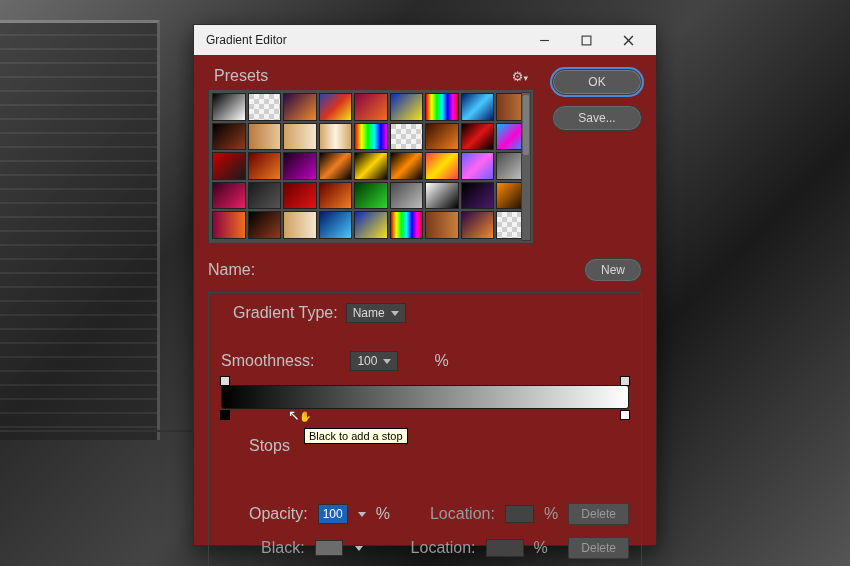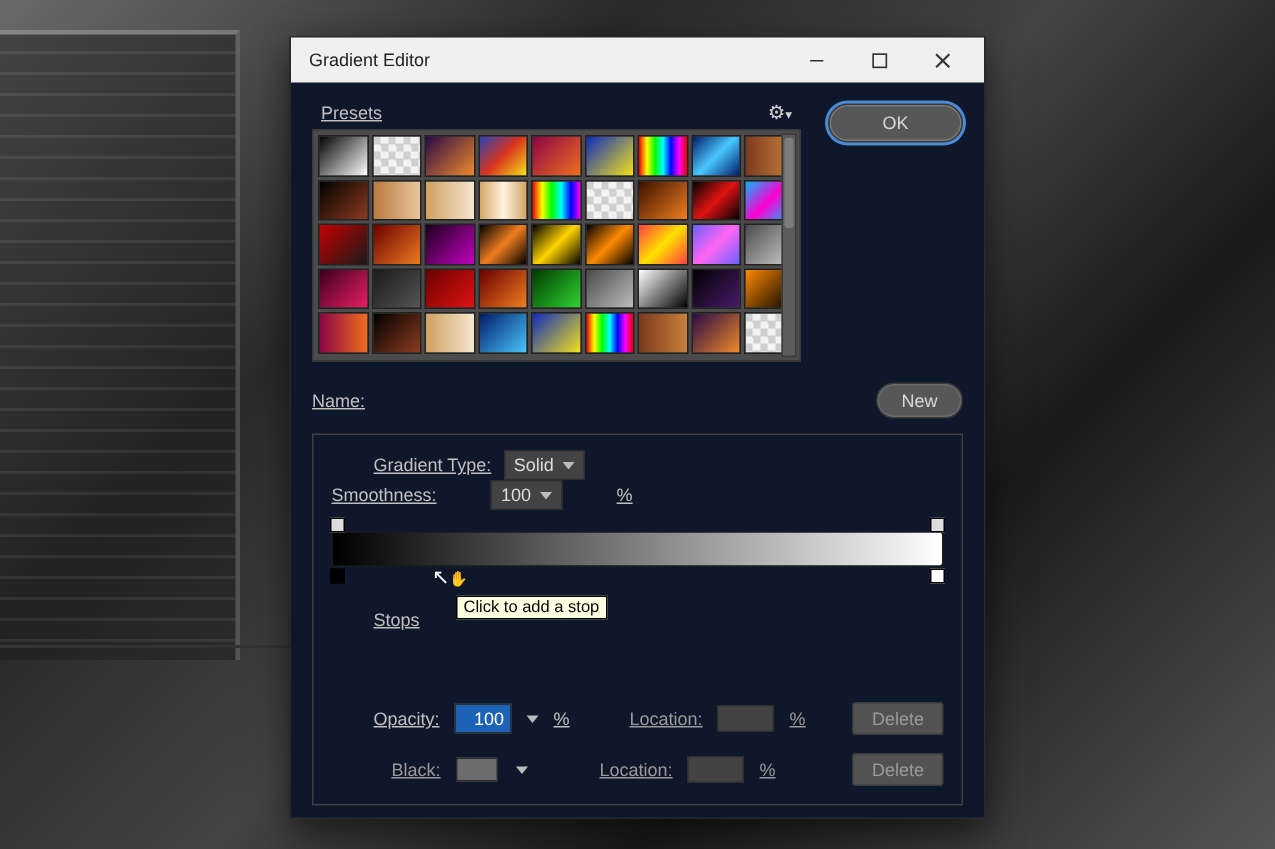--- a/index.html
+++ b/index.html
@@ -10,21 +10,21 @@
   }
   .bg-grid {
     position:absolute; left:0; top:20px; width:160px; height:420px;
     background:
       repeating-linear-gradient(0deg,#1a1a1a 0 12px,#3a3a3a 12px 14px),
       repeating-linear-gradient(90deg,#1a1a1a 0 12px,#3a3a3a 12px 14px);
     opacity:.45; border-top:3px solid #aaa; border-right:3px solid #777;
   }
   .dialog {
     position:absolute; left:193px; top:24px; width:464px; height:522px;
-    background:#0f172a; border:1px solid #2b2b2b; box-shadow:0 8px 24px rgba(0,0,0,.6);
+    background:#7f1d1d; border:1px solid #2b2b2b; box-shadow:0 8px 24px rgba(0,0,0,.6);
   }
   .titlebar {
     height:30px; background:#f0f0f0; display:flex; align-items:center; justify-content:space-between;
     padding:0 8px 0 12px; font-size:12px; color:#222;
   }
   .winbtns { display:flex; gap:2px; }
   .winbtn { width:40px; height:22px; display:flex; align-items:center; justify-content:center; color:#222; }
   .winbtn svg { width:11px; height:11px; }
   .body { padding:12px 14px 14px 14px; color:#c8c8c8; font-size:12px; }
   .toprow { display:flex; gap:18px; }
@@ -37,21 +37,21 @@
   }
   .btn.primary { box-shadow: 0 0 0 2px #4a8ad6, inset 0 0 0 1px #7a7a7a; text-align: right; }
   .presets-head { display:flex; justify-content:space-between; align-items:center; padding:0 6px 4px 6px; }
   .gear { color:#cfcfcf; font-size:13px; }
   .presets-box {
     height:155px; border:1px solid #3a3a3a; background:#4b4b4b; padding:3px; overflow:hidden; position:relative;
   }
   .swgrid { display:grid; grid-template-columns:repeat(9,1fr); gap:2px; }
   .sw { height:27.5px; border:1px solid #222; background:#888; }
   .namerow { display:flex; align-items:center; gap:10px; margin-top:14px; }
-  .label { font-size:12px; color:#c0c0c0;text-decoration:underline; }
+  .label { font-size:16px; color:#c0c0c0; }
   .tinput { background:#434343; border:1px solid #2f2f2f; color:#dcdcdc; padding:3px 6px; font-size:12px; }
   .tinput.name { width:166px; }
   .pillbtn {
     height:24px; padding:0 16px; border:1px solid #3a3a3a; border-radius:12px; background:#575757;
     color:#d8d8d8; font-size:12px; display:flex; align-items:center; justify-content:center; margin-left:auto;
     box-shadow: inset 0 0 0 1px #6a6a6a;
   }
   .section {
     border:1px solid #3f3f3f; margin-top:10px; padding:10px 12px 12px 12px; position:relative;
   }
@@ -168,52 +168,53 @@
               <div class="sw" style="background: linear-gradient(135deg, rgb(40, 10, 69), rgb(240, 138, 42));"></div>
               <div class="sw" style="background: repeating-conic-gradient(rgb(243, 243, 243) 0deg, rgb(243, 243, 243) 25%, rgb(207, 207, 207) 0deg, rgb(207, 207, 207) 50%) 0px 0px / 10px 10px;"></div>
             </div>
           <div class="scrollbar">
               <div class="thumb"></div>
             </div>
         </div>
       </div>
       <div class="rightcol">
         <div class="btn primary">OK</div>
+        <div class="btn">Save...</div>
       </div>
     </div>
 
     <div class="namerow">
       <span class="label">Name:</span>
       <div class="pillbtn">New</div>
     </div>
 
     <div class="section">
-      <div class="row" style="margin-left:28px">
+      <div class="row" style="margin-left:12px">
         <span class="label">Gradient Type:</span>
         <div class="selectish">
-          <span>Solid</span>
+          <span>Name</span>
           <span class="caret"></span>
         </div>
       </div>
-      <div class="row" style="margin-top:0;gap:36px;">
+      <div class="row" style="margin-top:28px;gap:36px;">
         <span class="label">Smoothness:</span>
         <div class="selectish">
           <span>100</span>
           <span class="caret"></span>
         </div>
         <span class="label">%</span>
       </div>
 
       <div class="gradbar">
         <div class="opstop l"></div>
         <div class="opstop r"></div>
         <div class="colstop l"></div>
         <div class="colstop r"></div>
         <div class="cursor">↖<span style="font-size:10px">✋</span></div>
-        <div class="tooltip">Click to add a stop</div>
+        <div class="tooltip">Black to add a stop</div>
       </div>
 
       <div class="stops-sec">
         <span class="label" style="margin-left:28px;">Stops</span>
         <div class="stoprow" style="margin-left:28px;margin-top:48px;">
           <span class="label">Opacity:</span>
           <span class="num sel">100</span>
           <span class="caret"></span>
           <span class="label">%</span>
           <span class="label ghost" style="margin-left:30px">Location:</span>

